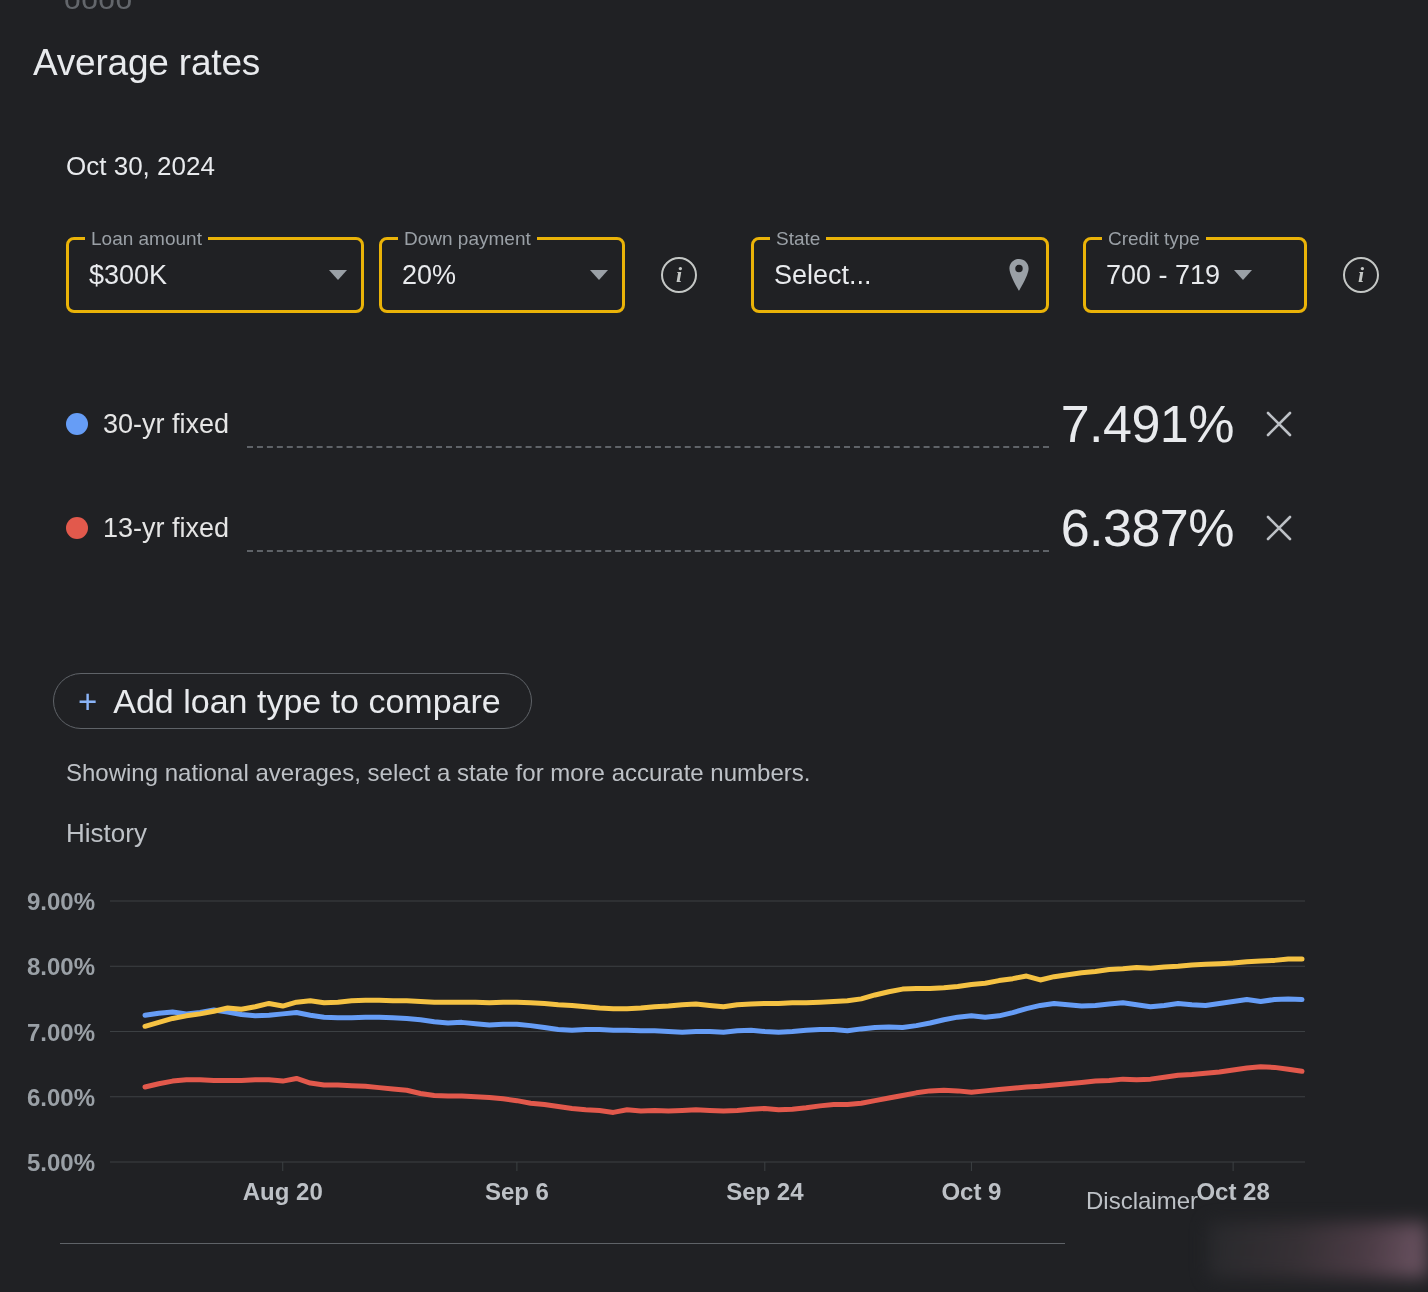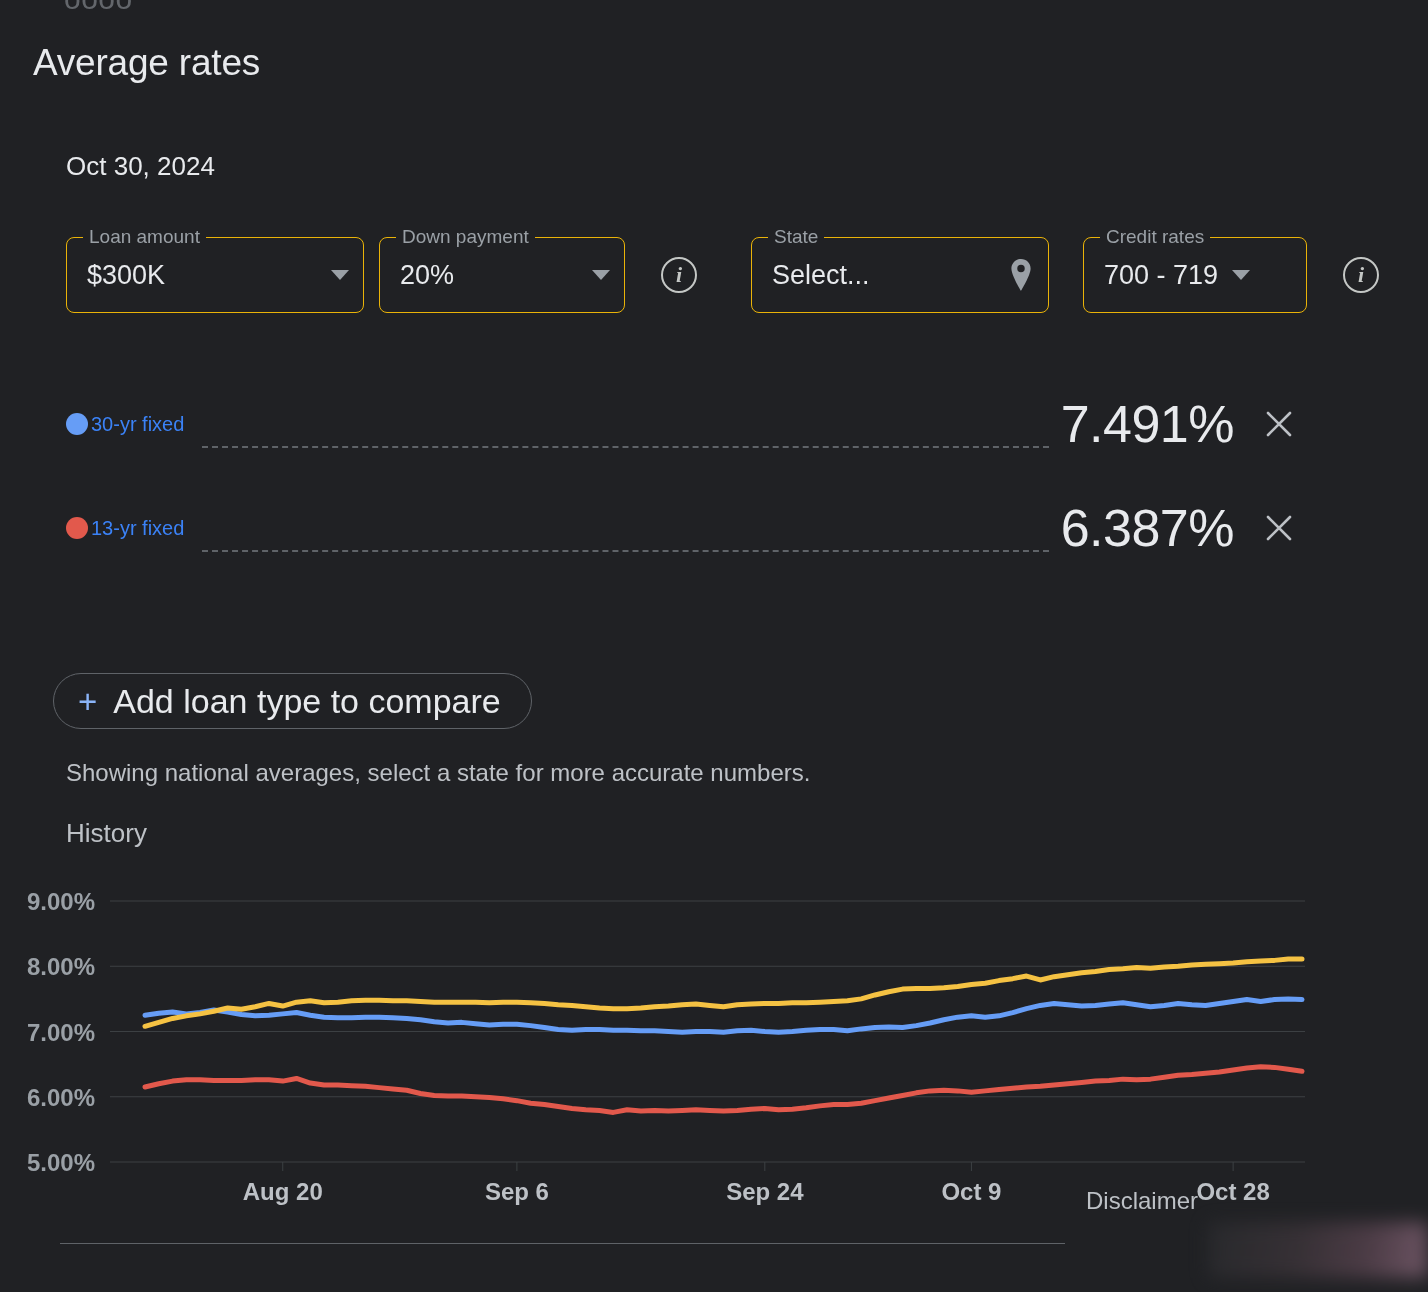--- a/index.html
+++ b/index.html
@@ -23,21 +23,21 @@
     font-size: 37px; color: #e8eaed; font-weight: 400; letter-spacing: -0.2px;
   }
   .date {
     position: absolute; left: 66px; top: 151px;
     font-size: 26px; color: #e8eaed; font-weight: 400;
   }
 
   
   .controls { position: absolute; left: 66px; top: 237px; display: flex; align-items: center; }
   .field {
-    position: relative; height: 76px; border: 1px solid #eab308; border-radius: 8px;
+    position: relative; height: 76px; border: 3px solid #eab308; border-radius: 8px;
     display: flex; align-items: center; padding: 0 14px 0 20px; background: transparent;
     cursor: pointer;
   }
   .field .legend {
     position: absolute; top: -11px; left: 16px; padding: 0 6px; background: #202124;
     font-size: 19px; color: #9aa0a6; line-height: 20px; white-space: nowrap;
   }
   .field .value { font-size: 27px; color: #e8eaed; white-space: nowrap; }
   .caret {
     width: 0; height: 0; border-left: 9px solid transparent; border-right: 9px solid transparent;
@@ -59,21 +59,21 @@
   .gap-a { width: 36px; } .gap-b { width: 54px; } .gap-c { width: 34px; }
 
   .pin-icon { margin-left: auto; width: 26px; height: 32px; display:block; }
 
   
   .rates { position: absolute; left: 66px; top: 372px; width: 1240px; }
   .rate-row {
     position: relative; height: 104px; display: flex; align-items: center;
   }
   .dot { width: 22px; height: 22px; border-radius: 50%; flex: none; }
-  .rate-label { font-size: 20px; color: #3b82f6; margin-left: 3px; white-space: nowrap; }
+  .rate-label { font-size: 27px; color: #e5e5e5; margin-left: 15px; white-space: nowrap; }
   .leader {
     flex: 1 1 auto; margin: 16px 12px 0 18px; height: 1px;
     border-bottom: 2px dashed #5f6368; align-self: flex-end; margin-bottom: 28px;
   }
   .rate-value {
     font-size: 52px; color: #e8eaed; font-weight: 400; letter-spacing: -0.5px;
     white-space: nowrap; line-height: 1;
   }
   .close-btn {
     width: 54px; height: 54px; margin-left: 18px; flex: none; cursor: pointer;
@@ -149,21 +149,21 @@
       <span class="legend">State</span>
       <span class="value">Select...</span>
       <svg class="pin-icon" viewBox="0 0 24 30">
         <path d="M12 0C6.9 0 3 3.9 3 9c0 6.4 9 21 9 21s9-14.6 9-21c0-5.1-3.9-9-9-9zm0 12.5A3.5 3.5 0 1 1 12 5.5a3.5 3.5 0 0 1 0 7z" fill="#9aa0a6"></path>
       </svg>
     </div>
 
     <div class="gap-c"></div>
 
     <div class="field f-credit">
-      <span class="legend">Credit rates</span>
+      <span class="legend">Credit type</span>
       <span class="value">700 - 719</span>
       <span class="caret"></span>
     </div>
 
     <div class="gap-a"></div>
     <div class="info-icon">i</div>
   </div>
 
   <div class="rates">
 

